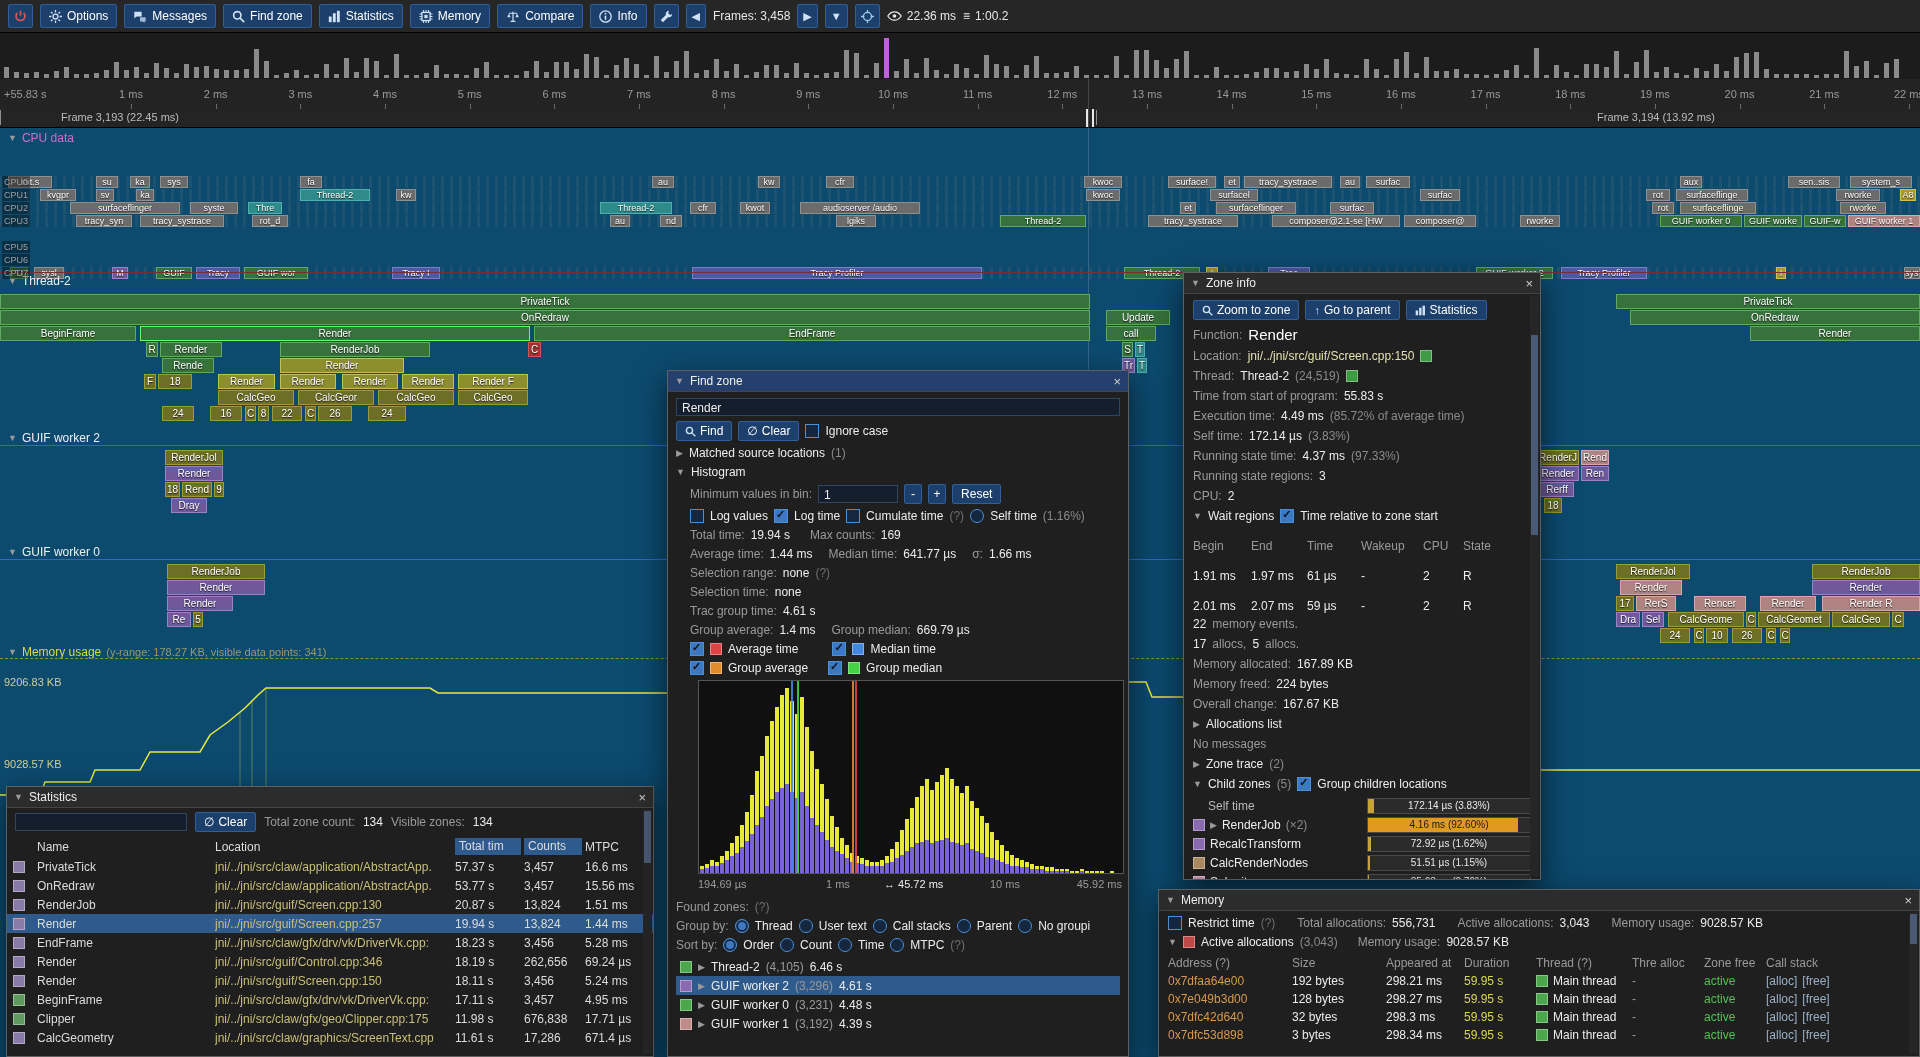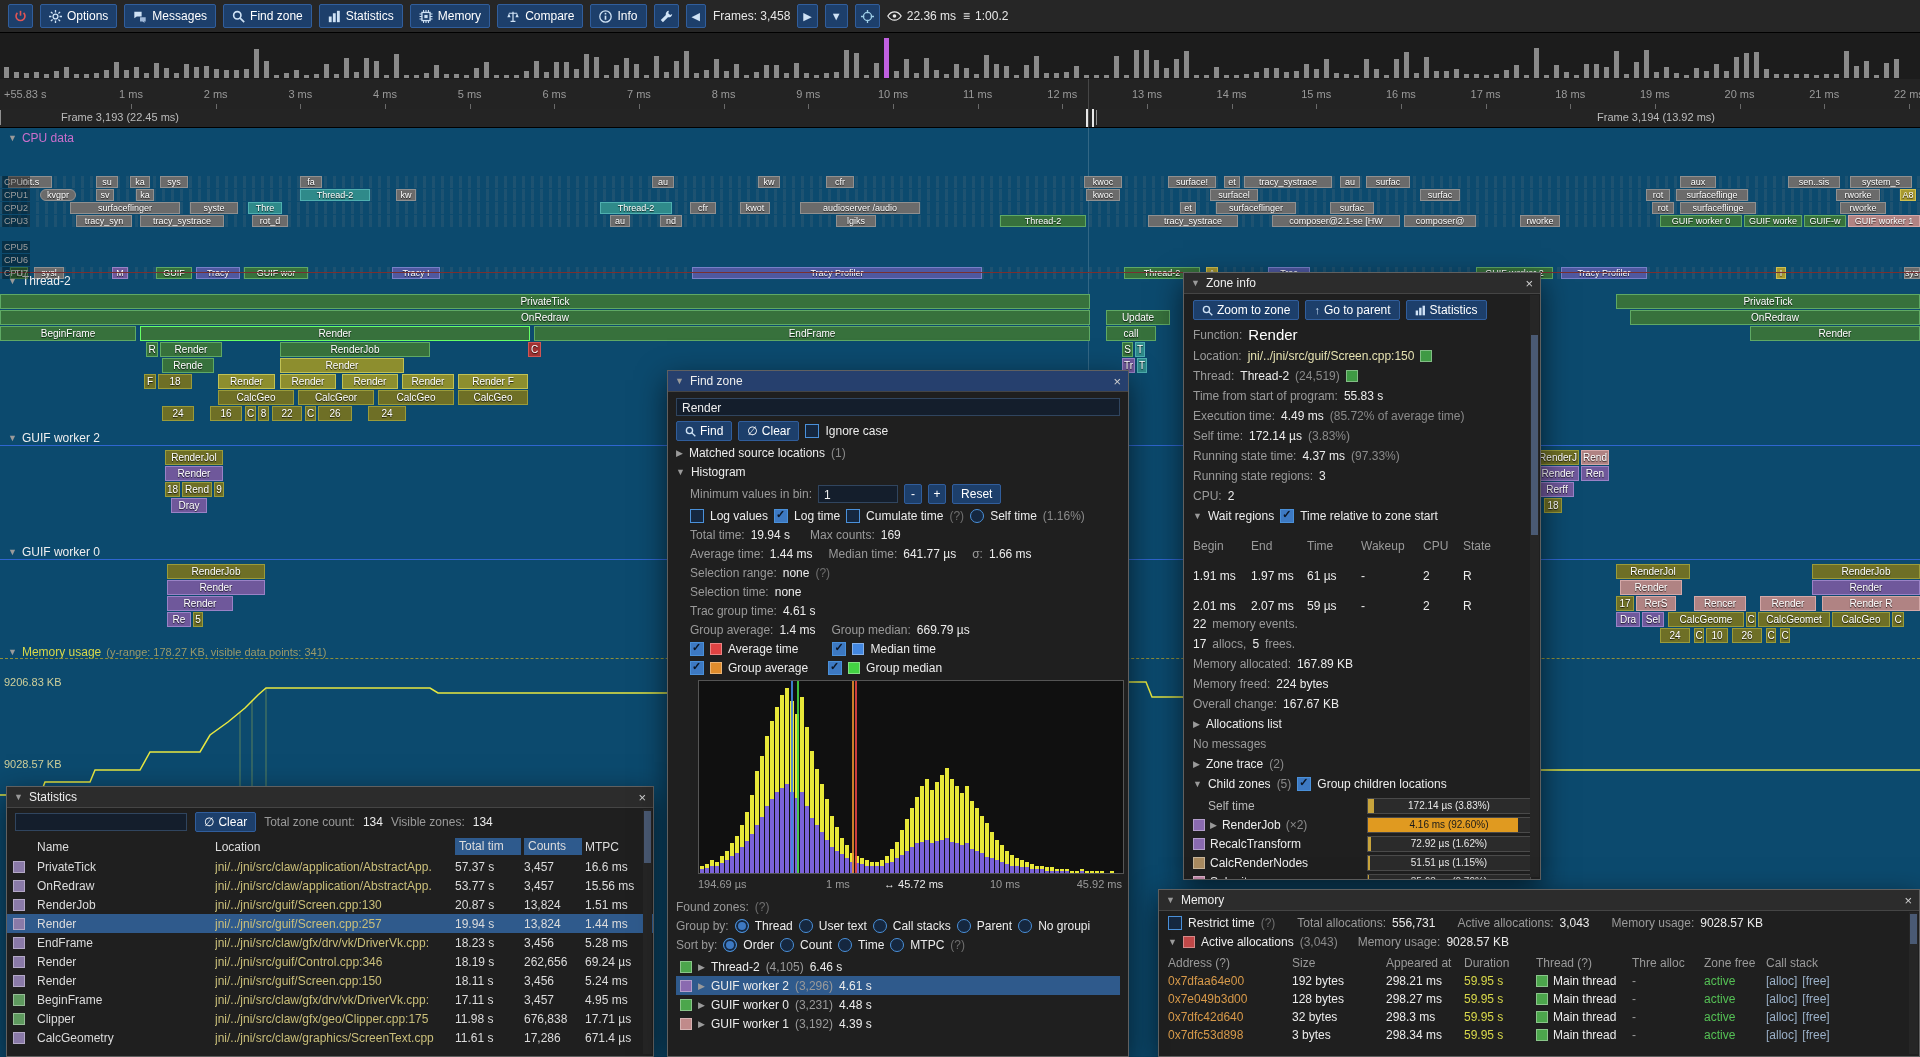--- a/index.html
+++ b/index.html
@@ -503,27 +503,27 @@
         <div class="zone" style="left: 300px; width: 22px; top: 0px; background: rgb(107, 107, 107); border-color: rgb(144, 144, 144);">fa</div>
         <div class="zone" style="left: 652px; width: 22px; top: 0px; background: rgb(107, 107, 107); border-color: rgb(144, 144, 144);">au</div>
         <div class="zone" style="left: 758px; width: 22px; top: 0px; background: rgb(107, 107, 107); border-color: rgb(144, 144, 144);">kw</div>
         <div class="zone" style="left: 826px; width: 28px; top: 0px; background: rgb(107, 107, 107); border-color: rgb(144, 144, 144);">cfr</div>
         <div class="zone" style="left: 1084px; width: 38px; top: 0px; background: rgb(107, 107, 107); border-color: rgb(144, 144, 144);">kwoc</div>
         <div class="zone" style="left: 1168px; width: 48px; top: 0px; background: rgb(107, 107, 107); border-color: rgb(144, 144, 144);">surface!</div>
         <div class="zone" style="left: 1224px; width: 16px; top: 0px; background: rgb(107, 107, 107); border-color: rgb(144, 144, 144);">et</div>
         <div class="zone" style="left: 1244px; width: 88px; top: 0px; background: rgb(107, 107, 107); border-color: rgb(144, 144, 144);">tracy_systrace</div>
         <div class="zone" style="left: 1340px; width: 20px; top: 0px; background: rgb(107, 107, 107); border-color: rgb(144, 144, 144);">au</div>
         <div class="zone" style="left: 1366px; width: 44px; top: 0px; background: rgb(107, 107, 107); border-color: rgb(144, 144, 144);">surfac</div>
-        <div class="zone" style="left: 1680px; width: 36px; top: 0px; background: rgb(107, 107, 107); border-color: rgb(144, 144, 144);">aux</div>
+        <div class="zone" style="left: 1680px; width: 22px; top: 0px; background: rgb(107, 107, 107); border-color: rgb(144, 144, 144);">aux</div>
         <div class="zone" style="left: 1788px; width: 52px; top: 0px; background: rgb(107, 107, 107); border-color: rgb(144, 144, 144);">sen..sis</div>
         <div class="zone" style="left: 1850px; width: 62px; top: 0px; background: rgb(107, 107, 107); border-color: rgb(144, 144, 144);">system_s</div>
       </div>
       <div class="cpu-row busy" style="top: 13px;">
         <div class="cpu-label">CPU1</div>
-        <div class="zone" style="left: 40px; width: 36px; top: 0px; background: rgb(107, 107, 107); border-color: rgb(144, 144, 144); border-radius: 6px;">kvgpr</div>
+        <div class="zone" style="left: 40px; width: 36px; top: 0px; background: rgb(107, 107, 107); border-color: rgb(144, 144, 144);">kvgpr</div>
         <div class="zone" style="left: 96px; width: 18px; top: 0px; background: rgb(107, 107, 107); border-color: rgb(144, 144, 144);">sv</div>
         <div class="zone" style="left: 136px; width: 18px; top: 0px; background: rgb(107, 107, 107); border-color: rgb(144, 144, 144);">ka</div>
         <div class="zone" style="left: 300px; width: 70px; top: 0px; background: rgb(47, 138, 138); border-color: rgb(79, 176, 176);">Thread-2</div>
         <div class="zone" style="left: 396px; width: 20px; top: 0px; background: rgb(107, 107, 107); border-color: rgb(144, 144, 144);">kw</div>
         <div class="zone" style="left: 1086px; width: 34px; top: 0px; background: rgb(107, 107, 107); border-color: rgb(144, 144, 144);">kwoc</div>
         <div class="zone" style="left: 1210px; width: 48px; top: 0px; background: rgb(107, 107, 107); border-color: rgb(144, 144, 144);">surfacel</div>
         <div class="zone" style="left: 1420px; width: 40px; top: 0px; background: rgb(107, 107, 107); border-color: rgb(144, 144, 144);">surfac</div>
         <div class="zone" style="left: 1646px; width: 24px; top: 0px; background: rgb(107, 107, 107); border-color: rgb(144, 144, 144);">rot</div>
         <div class="zone" style="left: 1676px; width: 72px; top: 0px; background: rgb(107, 107, 107); border-color: rgb(144, 144, 144);">surfaceflinge</div>
         <div class="zone" style="left: 1836px; width: 44px; top: 0px; background: rgb(107, 107, 107); border-color: rgb(144, 144, 144);">rworke</div>
@@ -1183,21 +1183,21 @@
           </div>
         </div>
       <div class="zi-row" style="margin-top:4px">
         <span class="val">22</span>
         <span class="lbl">memory events.</span>
       </div>
       <div class="zi-row">
         <span class="val">17</span>
         <span class="lbl">allocs,</span>
         <span class="val">5</span>
-        <span class="lbl">frees.</span>
+        <span class="lbl">allocs.</span>
       </div>
       <div class="zi-row">
         <span class="lbl">Memory allocated:</span>
         <span class="val">167.89 KB</span>
       </div>
       <div class="zi-row">
         <span class="lbl">Memory freed:</span>
         <span class="val">224 bytes</span>
       </div>
       <div class="zi-row">

